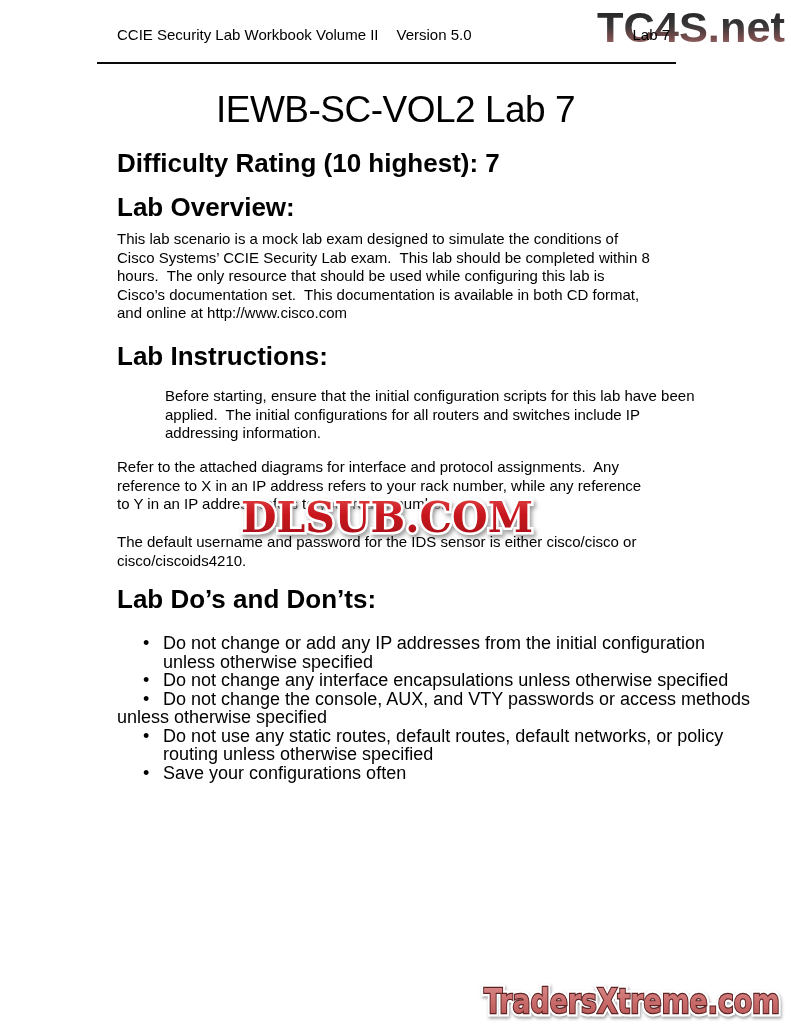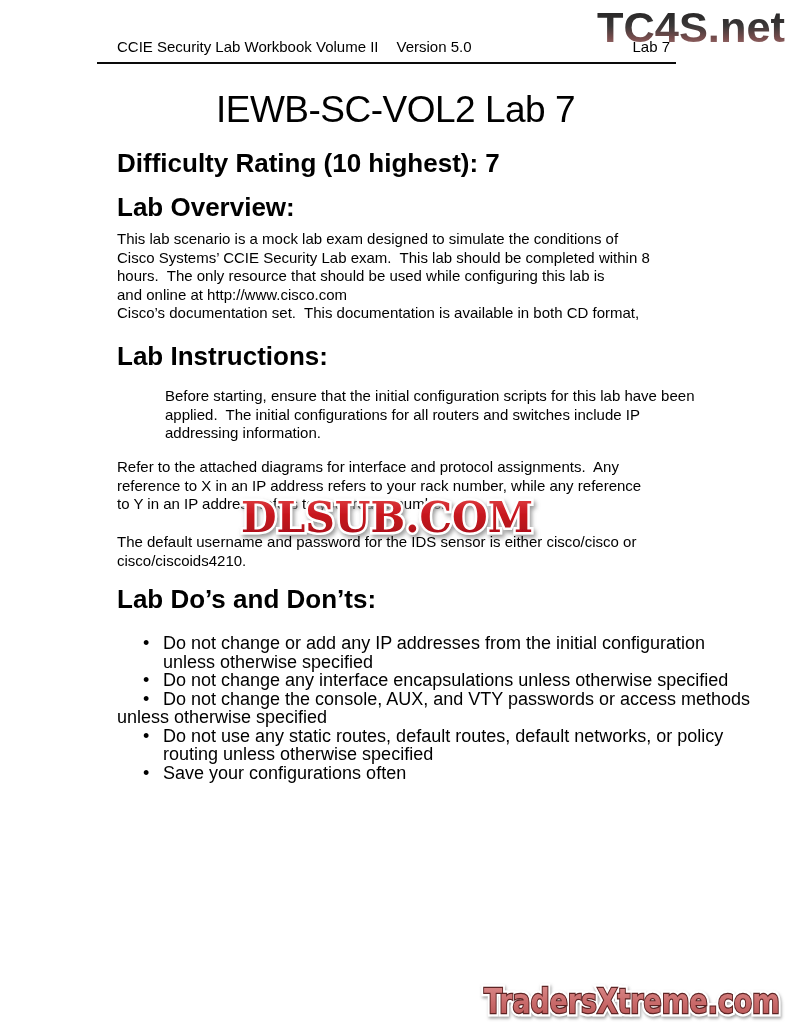--- a/index.html
+++ b/index.html
@@ -5,21 +5,21 @@
   html,body{margin:0;padding:0;background:#ffffff;}
   .page{
     position:relative;width:791px;height:1024px;background:#ffffff;
     font-family:"Liberation Sans",sans-serif;color:#000000;overflow:hidden;
   }
   
   .tc4s-logo{position:absolute;top:2px;right:2px;}
   
   .doc-header{
     position:absolute;left:97px;top:38px;width:579px;height:26px;
-    border-bottom:2px solid #0a0a0a;display:flex;
+    border-bottom:2px solid #0a0a0a;display:flex;align-items:flex-end;
     justify-content:space-between;padding:0 6px 19px 20px;box-sizing:border-box;
     font-size:15px;
   }
   .doc-header .hleft{white-space:pre;}
   .doc-header .hver{margin-left:18px;}
   
   .h1{
     position:absolute;left:0;top:89px;width:100%;text-align:center;
     font-size:37px;font-weight:normal;letter-spacing:-0.5px;
   }
@@ -63,22 +63,22 @@
 
   <div class="h1">IEWB-SC-VOL2 Lab 7</div>
 
   <div class="h2" style="top:148px;">Difficulty Rating (10 highest): 7</div>
 
   <div class="h2" style="top:192px;">Lab Overview:</div>
   <div class="para" style="top:230px;">
       <div>This lab scenario is a mock lab exam designed to simulate the conditions of</div>
       <div>Cisco Systems’ CCIE Security Lab exam.  This lab should be completed within 8</div>
       <div>hours.  The only resource that should be used while configuring this lab is</div>
+      <div>Cisco’s documentation set.  This documentation is available in both CD format,</div>
       <div>and online at http://www.cisco.com</div>
-      <div>Cisco’s documentation set.  This documentation is available in both CD format,</div>
     </div>
 
   <div class="h2" style="top:341px;">Lab Instructions:</div>
   <div class="para" style="top:387px;margin-left:48px;">
       <div>Before starting, ensure that the initial configuration scripts for this lab have been</div>
       <div>applied.  The initial configurations for all routers and switches include IP</div>
       <div>addressing information.</div>
     </div>
   <div class="para" style="top:458px;">
       <div>Refer to the attached diagrams for interface and protocol assignments.  Any</div>

